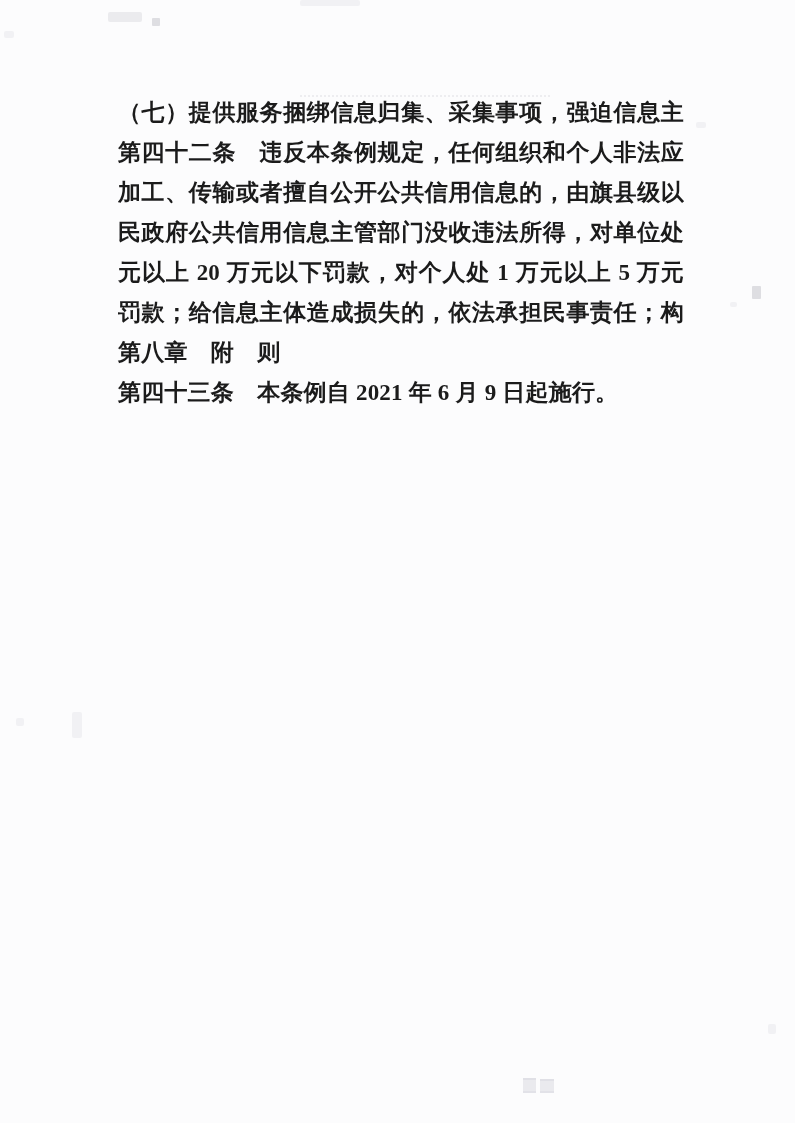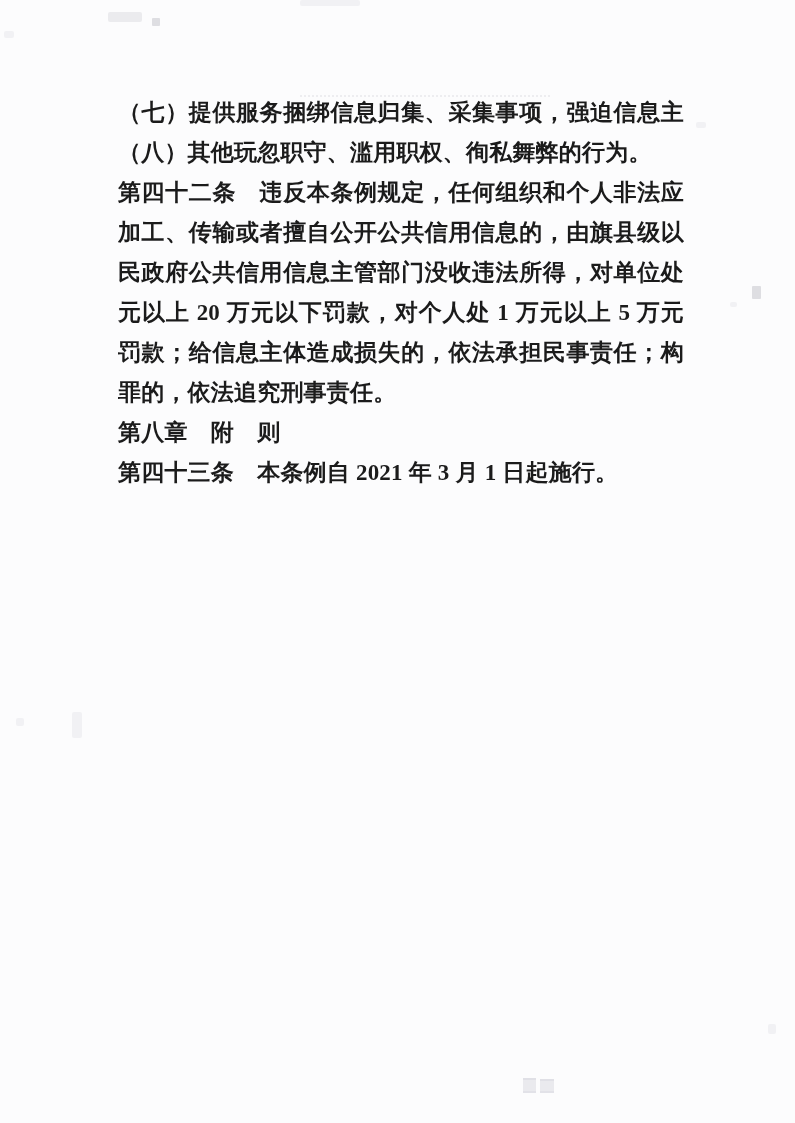--- a/index.html
+++ b/index.html
@@ -52,29 +52,27 @@
     border-bottom: 2px solid #e2e2e8;
   }
 </style>
 </head>
 <body>
 
 <div class="page">
 
   <div class="textblock">
     <div class="line fill">（七）提供服务捆绑信息归集、采集事项，强迫信息主体接</div>
-    <div class="line">（八）其他玩忽职守、滥用职权、徇私舞弊的行为。</div>
     <div class="line fill">第四十二条　违反本条例规定，任何组织和个人非法应用、</div>
     <div class="line fill">加工、传输或者擅自公开公共信用信息的，由旗县级以上人</div>
     <div class="line fill">民政府公共信用信息主管部门没收违法所得，对单位处 2 万</div>
     <div class="line fill">元以上 20 万元以下罚款，对个人处 1 万元以上 5 万元以下</div>
     <div class="line fill">罚款；给信息主体造成损失的，依法承担民事责任；构成犯</div>
-    <div class="line">罪的，依法追究刑事责任。</div>
     <div class="line">第八章　附　则</div>
-    <div class="line">第四十三条　本条例自 2021 年 3 月 1 日起施行。</div>
+    <div class="line">第四十三条　本条例自 2021 年 6 月 9 日起施行。</div>
   </div>
 
   <div class="noise n-blob" style="left:108px; top:12px;  width:34px; height:10px;"></div>
   <div class="noise n-dark" style="left:152px; top:18px;  width:8px;  height:8px;"></div>
   <div class="noise n-faint" style="left:4px;   top:31px;  width:10px; height:7px;"></div>
   <div class="noise n-faint" style="left:300px; top:0px;   width:60px; height:6px;"></div>
   <div class="noise n-streak" style="left:300px; top:95px; width:250px; height:0px;"></div>
   <div class="noise n-faint" style="left:696px; top:122px; width:10px; height:6px;"></div>
   <div class="noise n-dark" style="left:752px; top:286px; width:9px;  height:13px;"></div>
   <div class="noise n-faint" style="left:730px; top:302px; width:7px;  height:5px;"></div>

